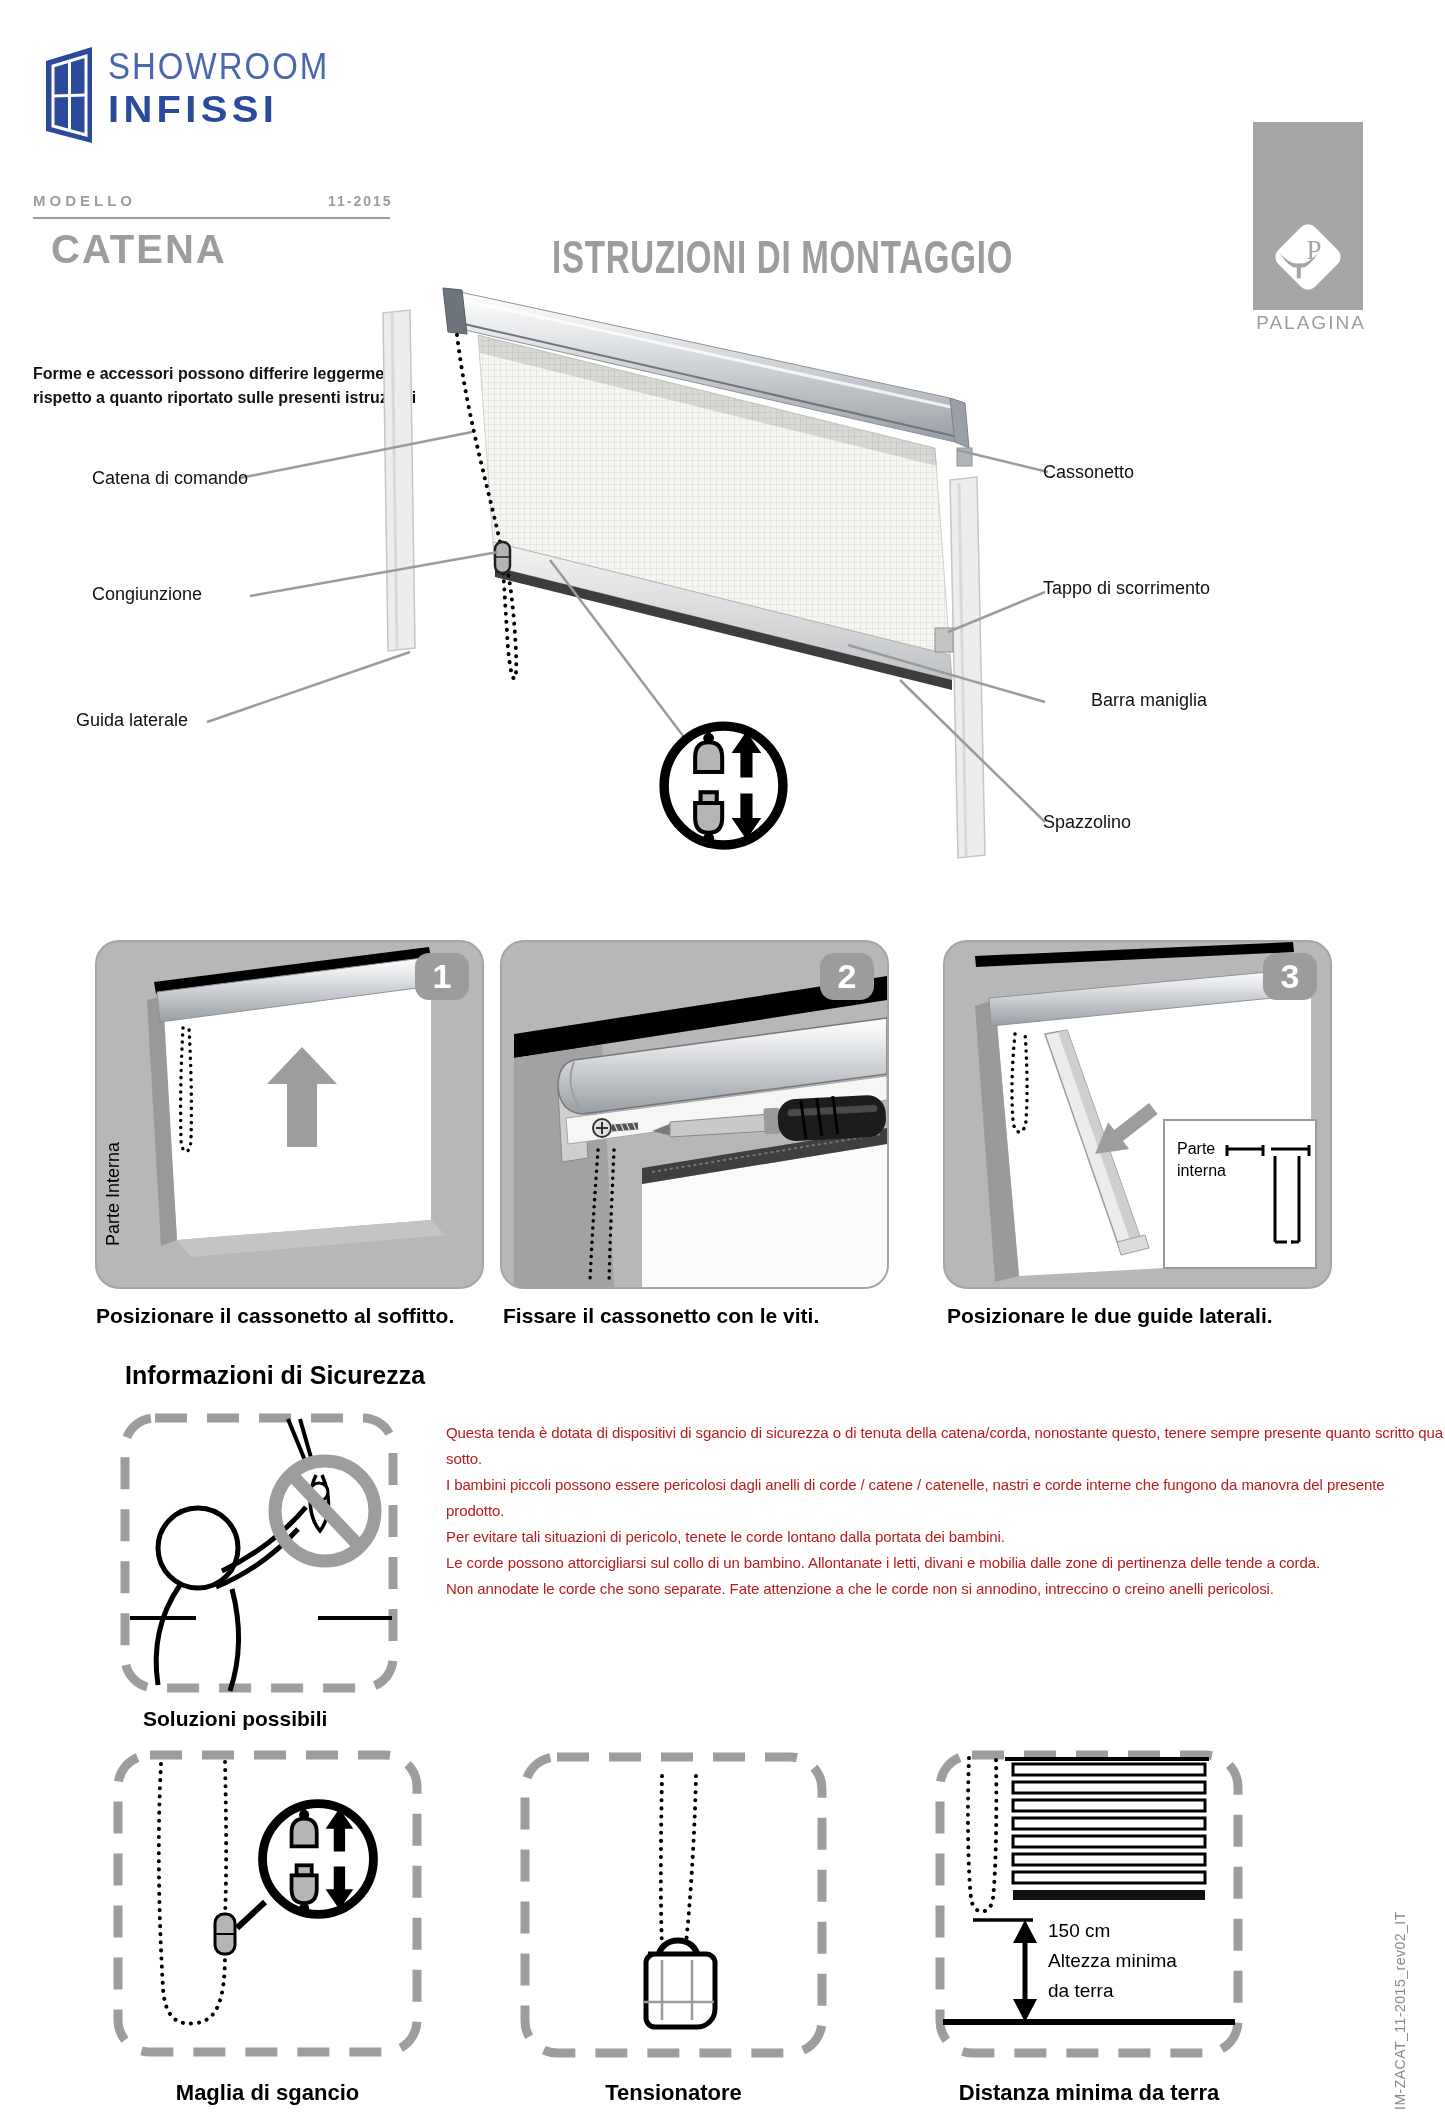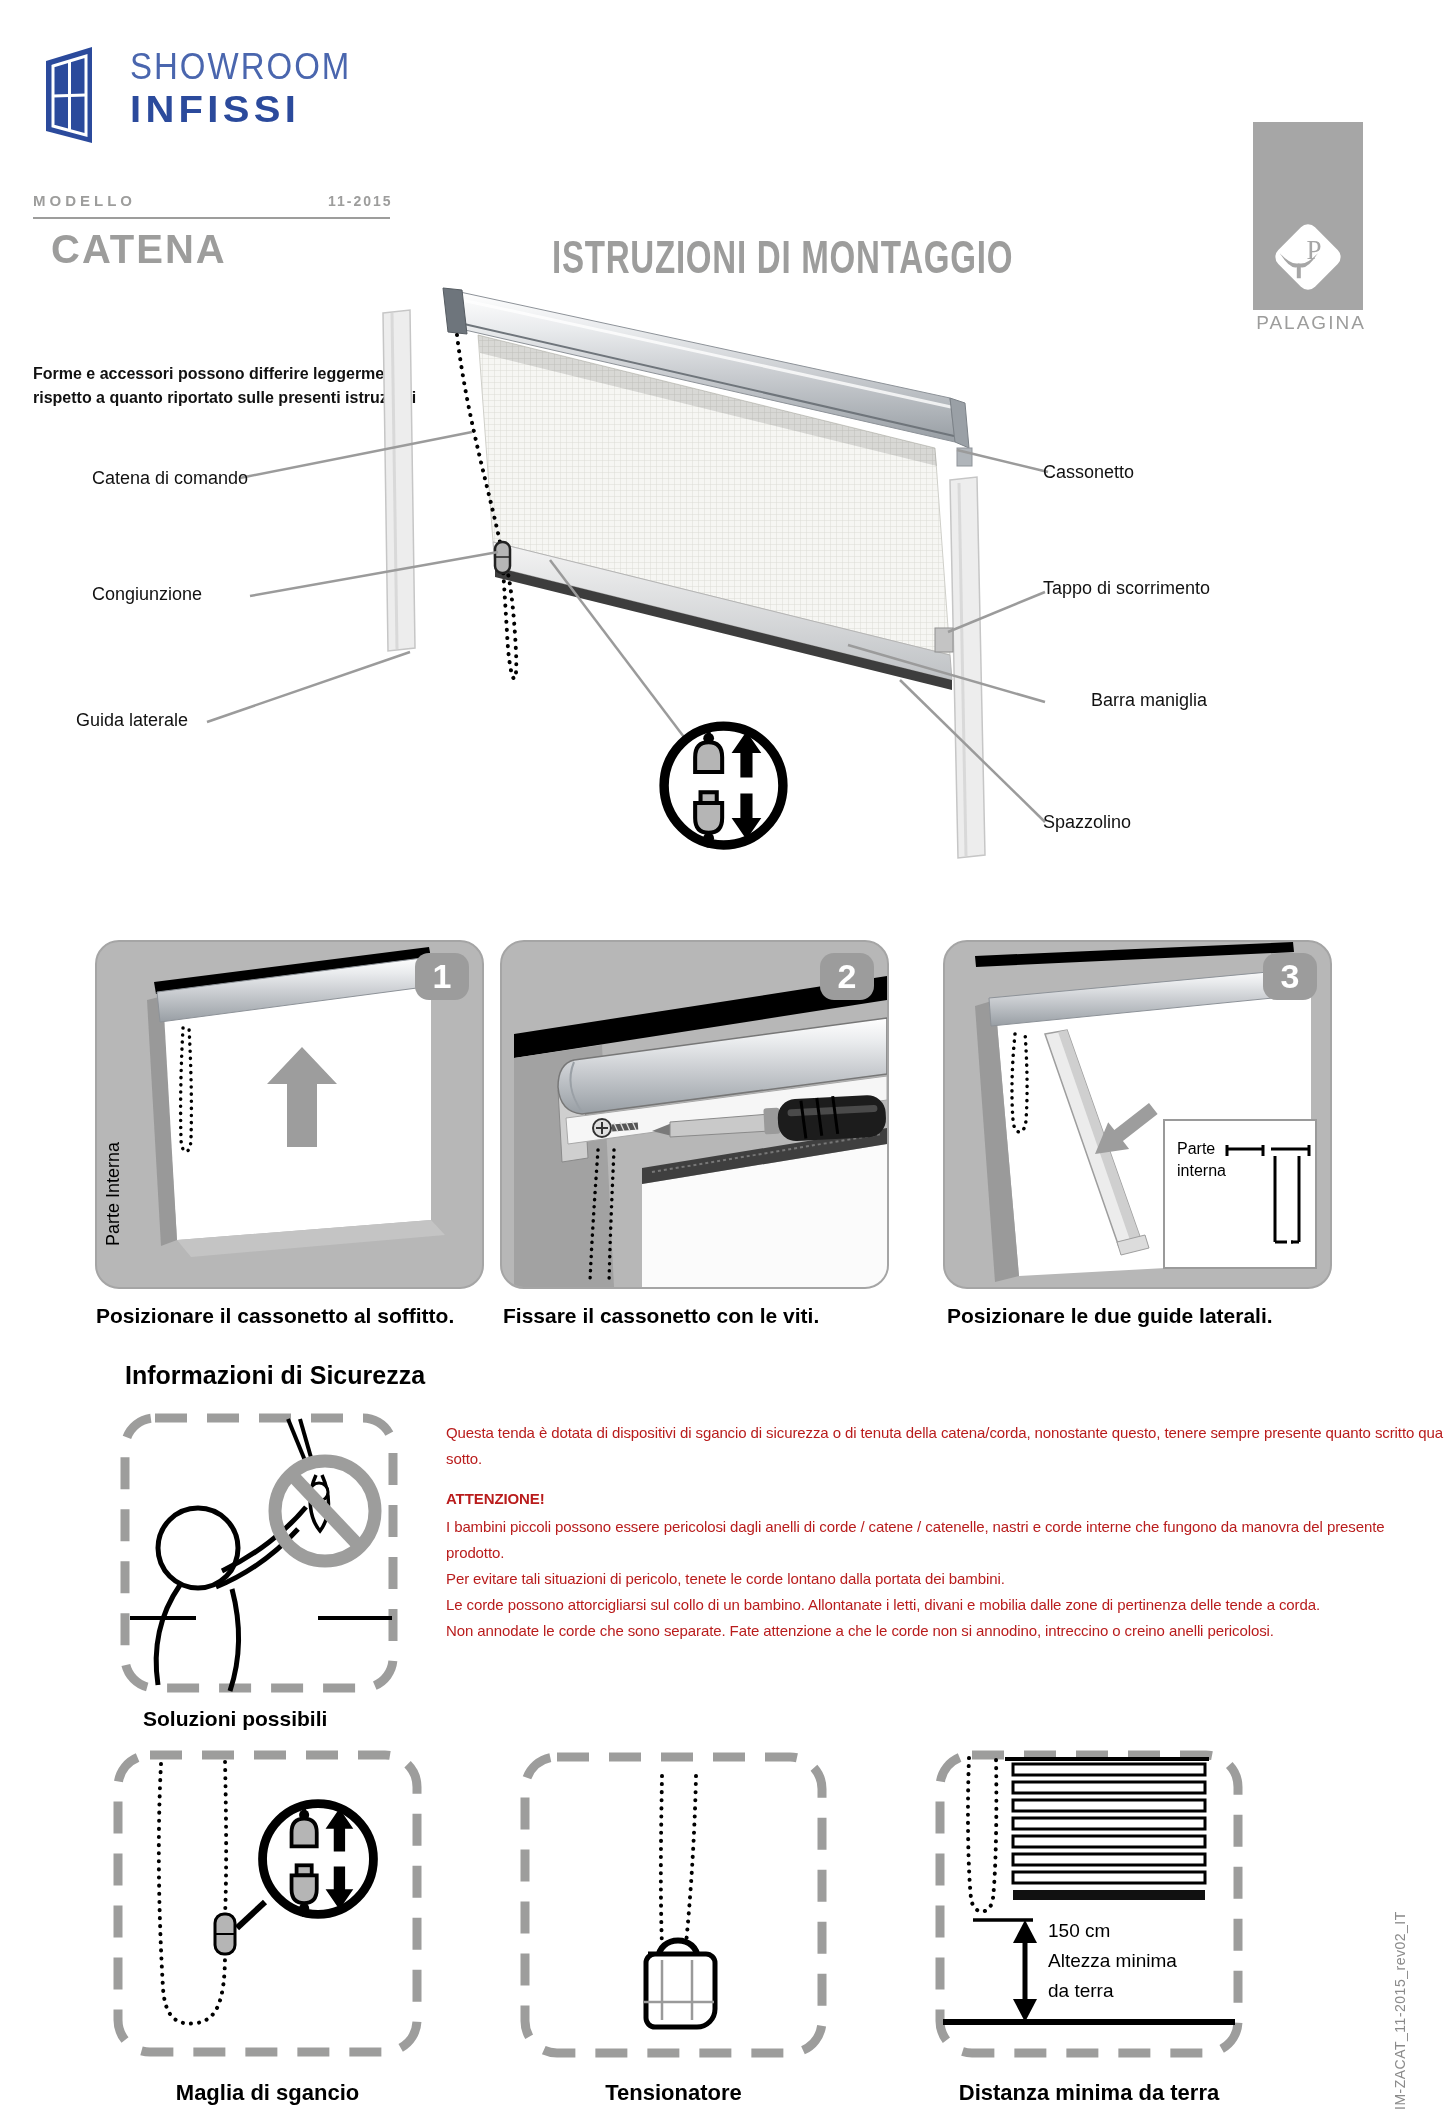--- a/index.html
+++ b/index.html
@@ -2,21 +2,21 @@
 <html style="--brand_blue: #2b4a9c; --heading_gray: #9d9d9c; --panel_gray: #b7b7b7; --badge_gray: #9c9c9c; --dashed_gray: #9d9d9c;"><head>
 <meta charset="utf-8">
 <style>
   html,body{margin:0;padding:0;background:#e9e9e9;}
   .page{position:relative;width:1445px;height:2116px;background:#fff;overflow:hidden;
         font-family:"Liberation Sans",sans-serif;color:#1a1a1a;}
   .abs{position:absolute;}
 
   
   .logo{left:44px;top:45px;display:flex;gap:10px;}
-  .logo-text{display:flex;flex-direction:column;margin-left:22px;}
+  .logo-text{display:flex;flex-direction:column;}
   .brand1{font-size:33px;letter-spacing:2px;color:#4a66ae;font-weight:400;transform:scaleY(1.12);transform-origin:top left;}
   .brand2{font-size:37px;letter-spacing:4px;color:var(--brand_blue);font-weight:bold;transform:scaleX(1.08);transform-origin:top left;margin-top:6px;}
   .modello{left:33px;top:192px;font-size:15px;font-weight:bold;letter-spacing:4px;color:var(--heading_gray);}
   .revision{left:328px;top:193px;font-size:14px;font-weight:bold;letter-spacing:2px;color:var(--heading_gray);}
   .modello-rule{left:33px;top:217px;width:357px;height:2px;background:var(--heading_gray);}
   .model-name{left:31px;top:227px;font-size:40px;font-weight:bold;letter-spacing:2px;color:var(--heading_gray);margin-left:20px;}
   .doc-title{left:552px;top:230px;font-size:46px;font-weight:bold;color:var(--heading_gray);
              transform:scaleX(.72);transform-origin:top left;white-space:nowrap;letter-spacing:1px;}
   .palagina-block{left:1253px;top:122px;width:110px;height:188px;background:#a6a6a6;}
   .palagina-diamond{position:absolute;left:29px;top:109px;width:52px;height:52px;background:#fff;border-radius:10px;transform:rotate(45deg);}
@@ -281,21 +281,20 @@
       <circle cx="199" cy="79" r="9" stroke-width="3" fill="#fff"></circle>
     </g>
     <g stroke="#9d9d9c" fill="none">
       <circle cx="205" cy="98" r="50" stroke-width="13"></circle>
       <line x1="171" y1="61" x2="240" y2="134" stroke-width="13"></line>
     </g>
   </svg>
 
   <div class="abs safety-text">
     <p>Questa tenda è dotata di dispositivi di sgancio di sicurezza o di tenuta della catena/corda, nonostante questo, tenere sempre presente quanto scritto qua sotto.</p>
-    <p class="attenzione">ATTENZIONE!</p>
     <p>I bambini piccoli possono essere pericolosi dagli anelli di corde / catene / catenelle, nastri e corde interne che fungono da manovra del presente prodotto.</p>
     <p>Per evitare tali situazioni di pericolo, tenete le corde lontano dalla portata dei bambini.</p>
     <p>Le corde possono attorcigliarsi sul collo di un bambino. Allontanate i letti, divani e mobilia dalle zone di pertinenza delle tende a corda.</p>
     <p>Non annodate le corde che sono separate. Fate attenzione a che le corde non si annodino, intreccino o creino anelli pericolosi.</p>
   </div>
 
   <div class="abs solutions-label">Soluzioni possibili</div>
 
   <svg class="abs" style="left:113px;top:1750px" width="309" height="307" viewBox="0 0 309 307">
     <rect x="5" y="5" width="299" height="297" rx="32" class="dashbox"></rect>

